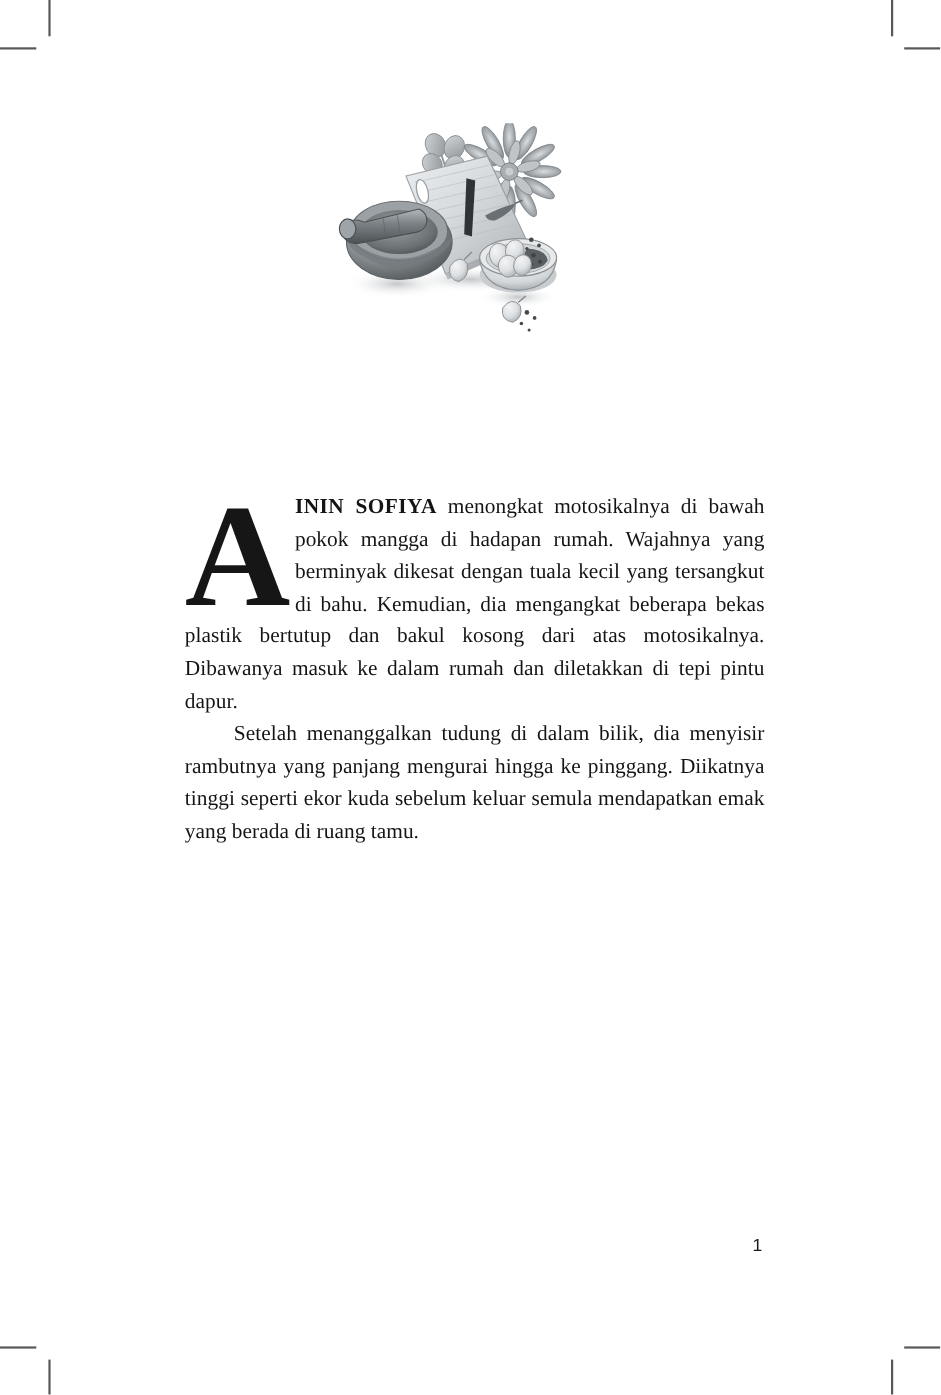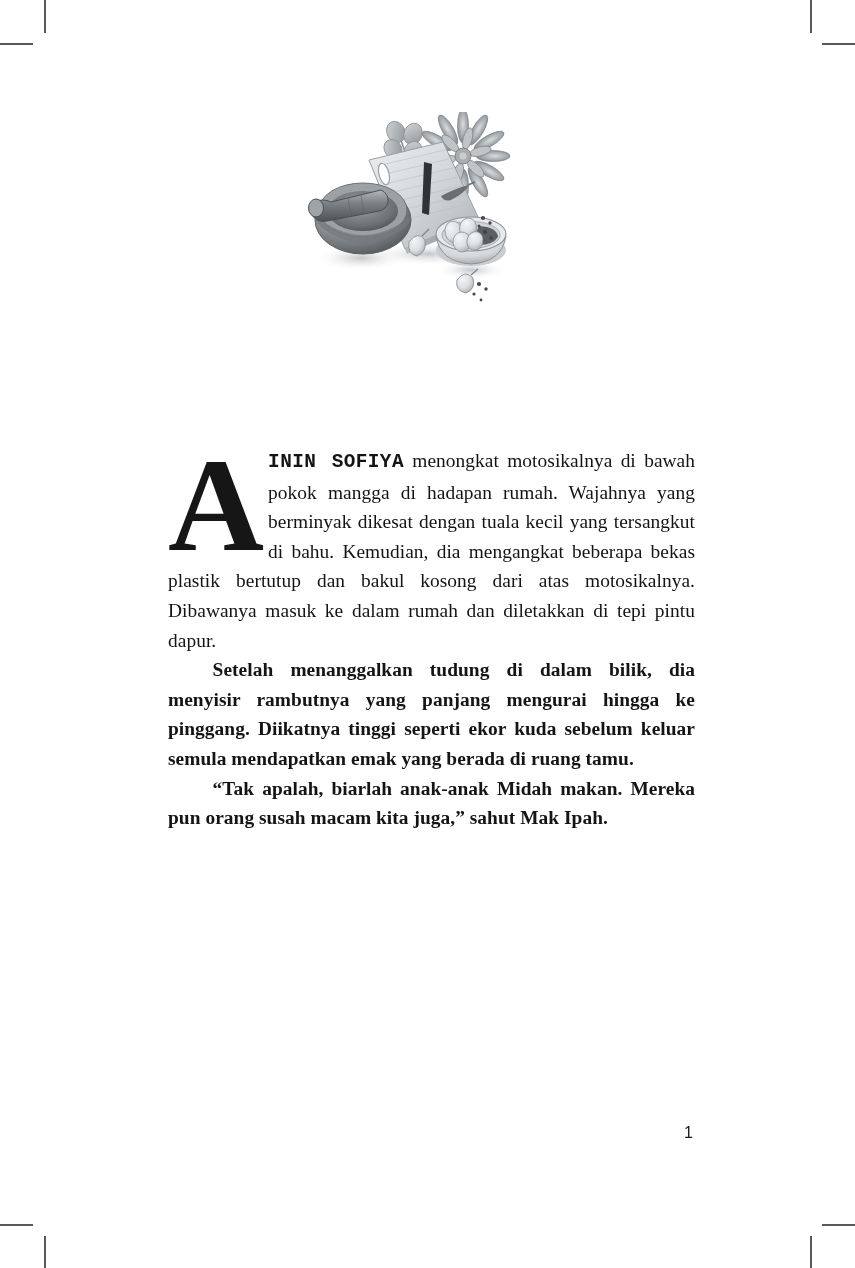--- a/index.html
+++ b/index.html
@@ -57,37 +57,36 @@
   #textblock p {
     margin: 0;
     font-size: 19.4px;
     line-height: 29.6px;
     color: #141414;
     text-align: justify;
     text-justify: inter-word;
     hyphens: none;
     letter-spacing: 0.05px;
   }
-  #textblock p.indent { text-indent: 2.3em; font-weight: bold; }
+  #textblock p.indent { text-indent: 2.3em; }
 
   
   .dropcap {
     float: left;
     font-family: "Liberation Serif", "DejaVu Serif", serif;
     font-size: 133px;
     line-height: 0.80;
     font-weight: 700;
     color: #161616;
     margin: 6px 4px -4px 0;
     padding: 0;
   }
   .smallcaps {
     font-weight: 700;
     letter-spacing: 0.4px;
-    font-family: Liberation Mono, monospace;
   }
 
   
   #folio {
     position: absolute;
     left: 600px;
     top: 1124px;
     width: 93px;
     text-align: right;
     font-family: "Liberation Sans", "DejaVu Sans", sans-serif;
@@ -269,18 +268,17 @@
         <circle cx="188" cy="188" r="1.4"></circle>
       </g>
     </svg>
   </div>
 
   <div id="textblock">
     <p>
       <span class="dropcap">A</span><span class="smallcaps">ININ SOFIYA</span><span> menongkat motosikalnya di bawah pokok mangga di hadapan rumah. Wajahnya yang berminyak dikesat dengan tuala kecil yang tersangkut di bahu. Kemudian, dia mengangkat beberapa bekas plastik bertutup dan bakul kosong dari atas motosikalnya. Dibawanya masuk ke dalam rumah dan diletakkan di tepi pintu dapur.</span>
     </p>
     <p class="indent">Setelah menanggalkan tudung di dalam bilik, dia menyisir rambutnya yang panjang mengurai hingga ke pinggang. Diikatnya tinggi seperti ekor kuda sebelum keluar semula mendapatkan emak yang berada di ruang tamu.</p>
-    <p class="indent">“Tak apalah, biarlah anak-anak Midah makan. Mereka pun orang susah macam kita juga,” sahut Mak Ipah.</p>
   </div>
 
   <div id="folio">1</div>
 
 </div>
 
 </body></html>

